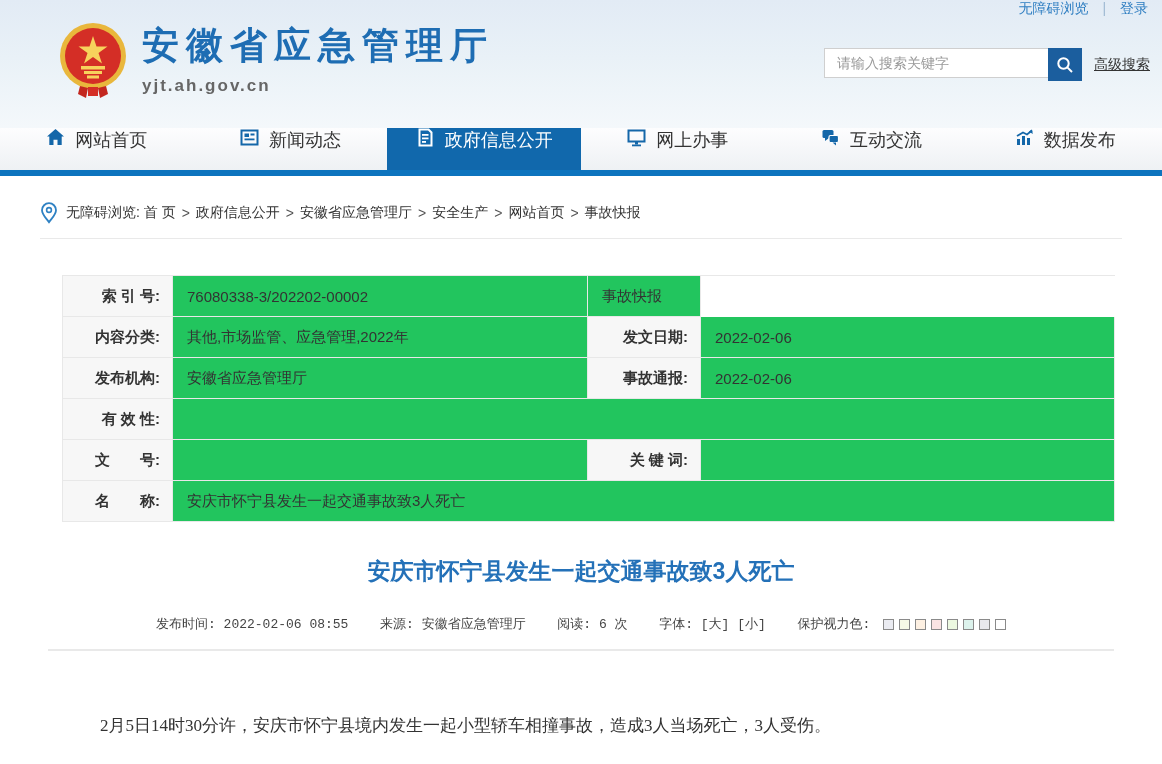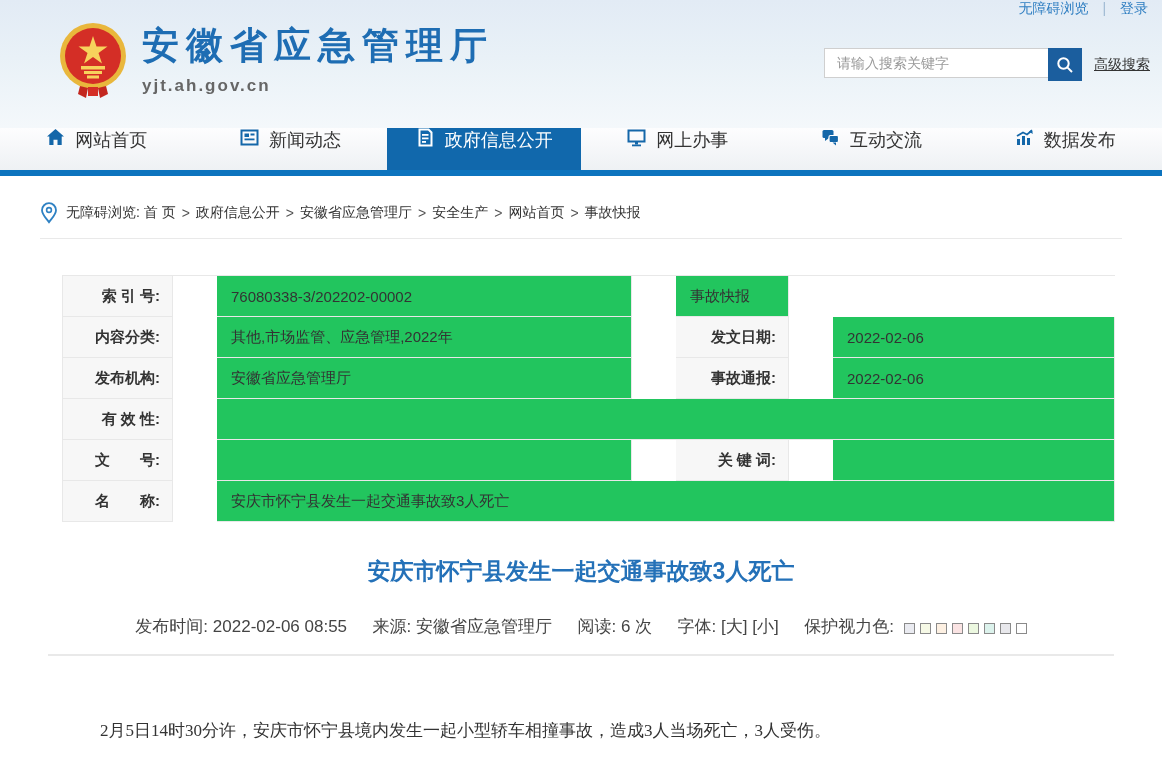--- a/index.html
+++ b/index.html
@@ -42,30 +42,30 @@
   
   .main{ padding:0 40px; background:#fff; }
   .breadcrumb{ margin-top:26px; display:flex; align-items:center; font-size:14px; color:#333; }
   .breadcrumb .pin{ color:#2e81c3; margin-right:8px; display:inline-flex; }
   .breadcrumb a{ color:#333; text-decoration:none; cursor:pointer; }
   .crumb-sep{ margin:0 6px; color:#555; }
   .bc-rule{ border:none; border-top:1px solid #e9e9e9; margin-top:14px; }
 
   
   .info-table{ margin:36px 7px 0 22px; border-top:1px solid #e8e8e8; border-left:1px solid #e8e8e8; }
-  .it-row{ display:grid; grid-template-columns:110px 415px 113px 1fr;gap:44px; }
+  .it-row{ display:grid; grid-template-columns:110px 415px 113px 1fr; }
   .it-cell{ min-height:41px; border-right:1px solid #e8e8e8; border-bottom:1px solid #e8e8e8;
     display:flex; align-items:center; font-size:15px; }
   .it-label{ background:#f7f7f7; justify-content:flex-end; padding-right:12px; font-weight:bold; color:#333; }
   .it-value{ padding-left:14px; color:#333; background:#22c55e; }
   .it-span{ grid-column:2 / 5; }
 
   
   .article-title{ text-align:center; margin-top:34px; font-size:23px; font-weight:bold; color:#2471b8; }
-  .article-meta{ margin-top:28px; text-align:center; font-size:17px; color:#444; }
+  .article-meta{ margin-top:28px; text-align:center; font-size:13px; color:#444;font-family:Liberation Mono, monospace; }
   .article-meta .gap{ display:inline-block; width:16px; }
   .meta-link{ cursor:pointer; color:#444; }
   .swatches{ display:inline-flex; vertical-align:-2px; }
   .swatch{ width:11px; height:11px; border:1px solid #8a8a8a; margin-left:5px; display:inline-block; cursor:pointer; }
   .meta-rule{ border:none; border-top:2px solid #e9e9e9; margin:16px 8px 0 8px; }
 
   .article-body{ margin:60px 26px 40px 26px; font-size:17px; line-height:30px; color:#333;
     font-family:"Liberation Serif","DejaVu Serif",serif; text-indent:2em; }
 </style>
 </head>

